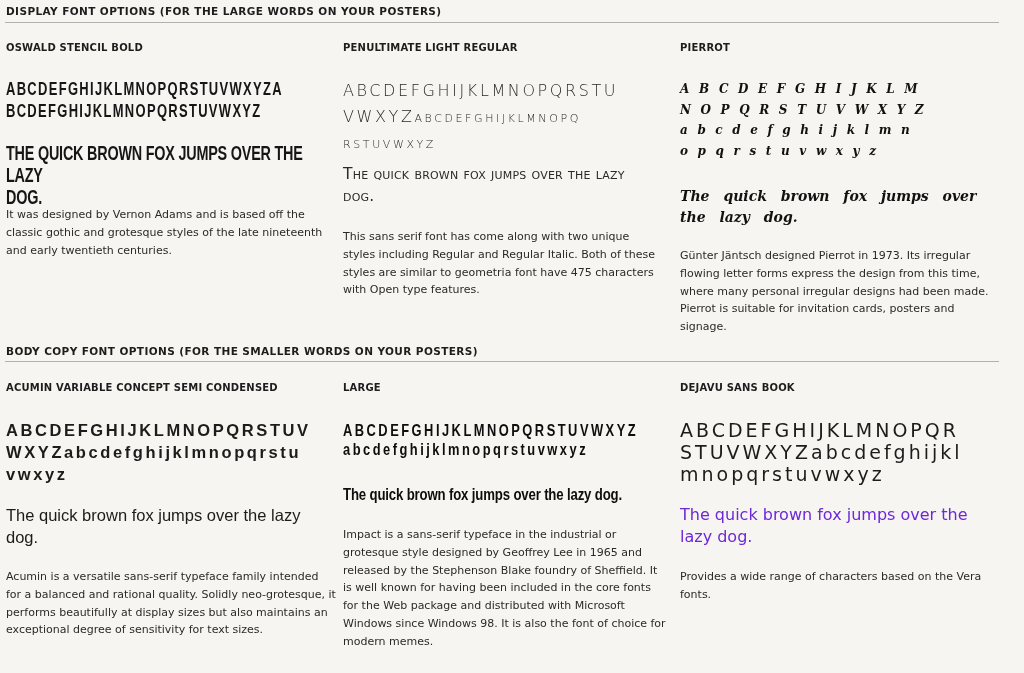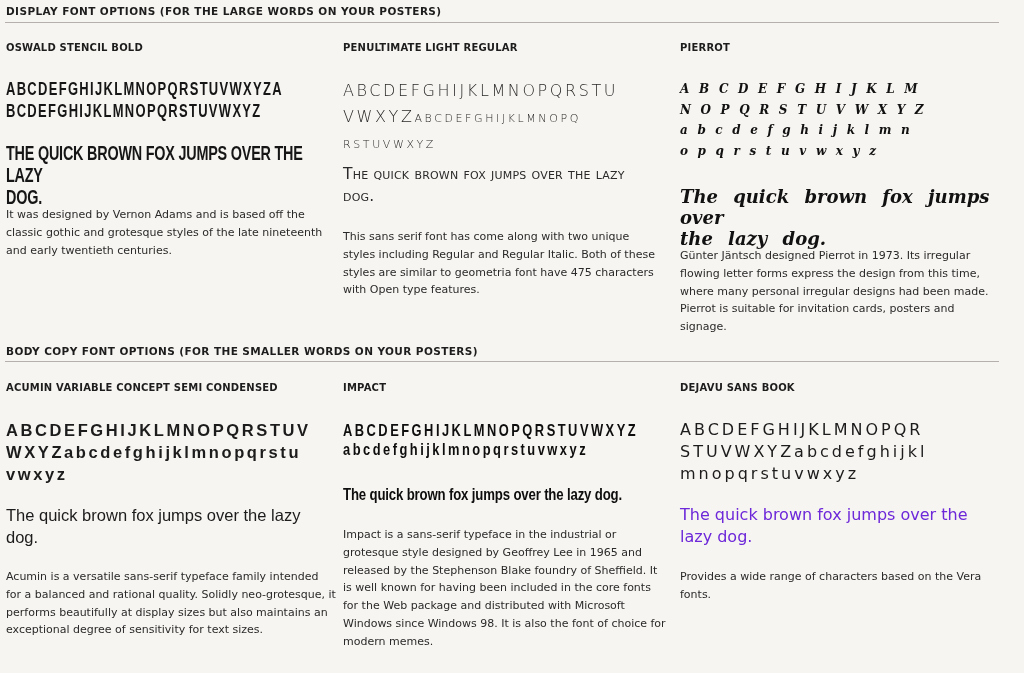--- a/index.html
+++ b/index.html
@@ -60,21 +60,21 @@
   }
 
   
   .pierrot-alpha {
     font-family: "DejaVu Serif", serif; font-weight: bold; font-style: italic;
     font-size: 12px; line-height: 20.5px; letter-spacing: 9.6px;
     color: #111; width: 340px;
   }
   .pierrot-phrase {
     font-family: "DejaVu Serif", serif; font-weight: bold; font-style: italic;
-    font-size: 18px; line-height: 21px; word-spacing: 9px;
+    font-size: 14px; line-height: 21px; word-spacing: 9px;
     color: #111; width: 330px;
   }
 
   
   .acumin-alpha {
     font-family: "Liberation Sans", sans-serif;
     font-size: 16.5px; line-height: 22px; letter-spacing: 2.6px;
     color: #1c1c1c; width: 340px;
   }
   .acumin-phrase {
@@ -92,21 +92,21 @@
   .impact-phrase {
     font-family: "Liberation Sans", sans-serif; font-weight: bold;
     font-size: 16.5px; line-height: 20px; letter-spacing: -0.2px;
     transform: scaleX(0.8); transform-origin: left top;
     color: #0e0e0e; width: 420px; white-space: nowrap;
   }
 
   
   .dejavu-alpha {
     font-family: "DejaVu Sans", sans-serif;
-    font-size: 16px; line-height: 22px; letter-spacing: 3px;
+    font-size: 19px; line-height: 22px; letter-spacing: 3px;
     color: #1c1c1c; width: 330px;
   }
   .dejavu-phrase {
     font-family: "DejaVu Sans", sans-serif;
     font-size: 16px; line-height: 22px; color: #6d28d9; width: 330px;
   }
 </style>
 </head>
 <body>
 
@@ -150,21 +150,21 @@
   <div class="font-name">ACUMIN VARIABLE CONCEPT SEMI CONDENSED</div>
   <div class="sample acumin-alpha" style="top:37px;font-weight:bold;">ABCDEFGHIJKLMNOPQRSTUV
 WXYZabcdefghijklmnopqrstu
 vwxyz</div>
   <div class="sample acumin-phrase" style="top:122px;">The quick brown fox jumps over the lazy
 dog.</div>
   <div class="desc" style="top:186px; width:330px;">Acumin is a versatile sans-serif typeface family intended for a balanced and rational quality. Solidly neo-grotesque, it performs beautifully at display sizes but also maintains an exceptional degree of sensitivity for text sizes.</div>
 </div>
 
 <div class="col" style="left:343px; top:382px; height:290px;">
-  <div class="font-name">IMPACT</div>
+  <div class="font-name">LARGE</div>
   <div class="sample impact-alpha" style="top:39px;">ABCDEFGHIJKLMNOPQRSTUVWXYZ
 abcdefghijklmnopqrstuvwxyz</div>
   <div class="sample impact-phrase" style="top:102px;">The quick brown fox jumps over the lazy dog.</div>
   <div class="desc" style="top:144px; width:326px;">Impact is a sans-serif typeface in the industrial or grotesque style designed by Geoffrey Lee in 1965 and released by the Stephenson Blake foundry of Sheffield. It is well known for having been included in the core fonts for the Web package and distributed with Microsoft Windows since Windows 98. It is also the font of choice for modern memes.</div>
 </div>
 
 <div class="col" style="left:680px; top:382px; height:290px;">
   <div class="font-name">DEJAVU SANS BOOK</div>
   <div class="sample dejavu-alpha" style="top:37px;">ABCDEFGHIJKLMNOPQR
 STUVWXYZabcdefghijkl

